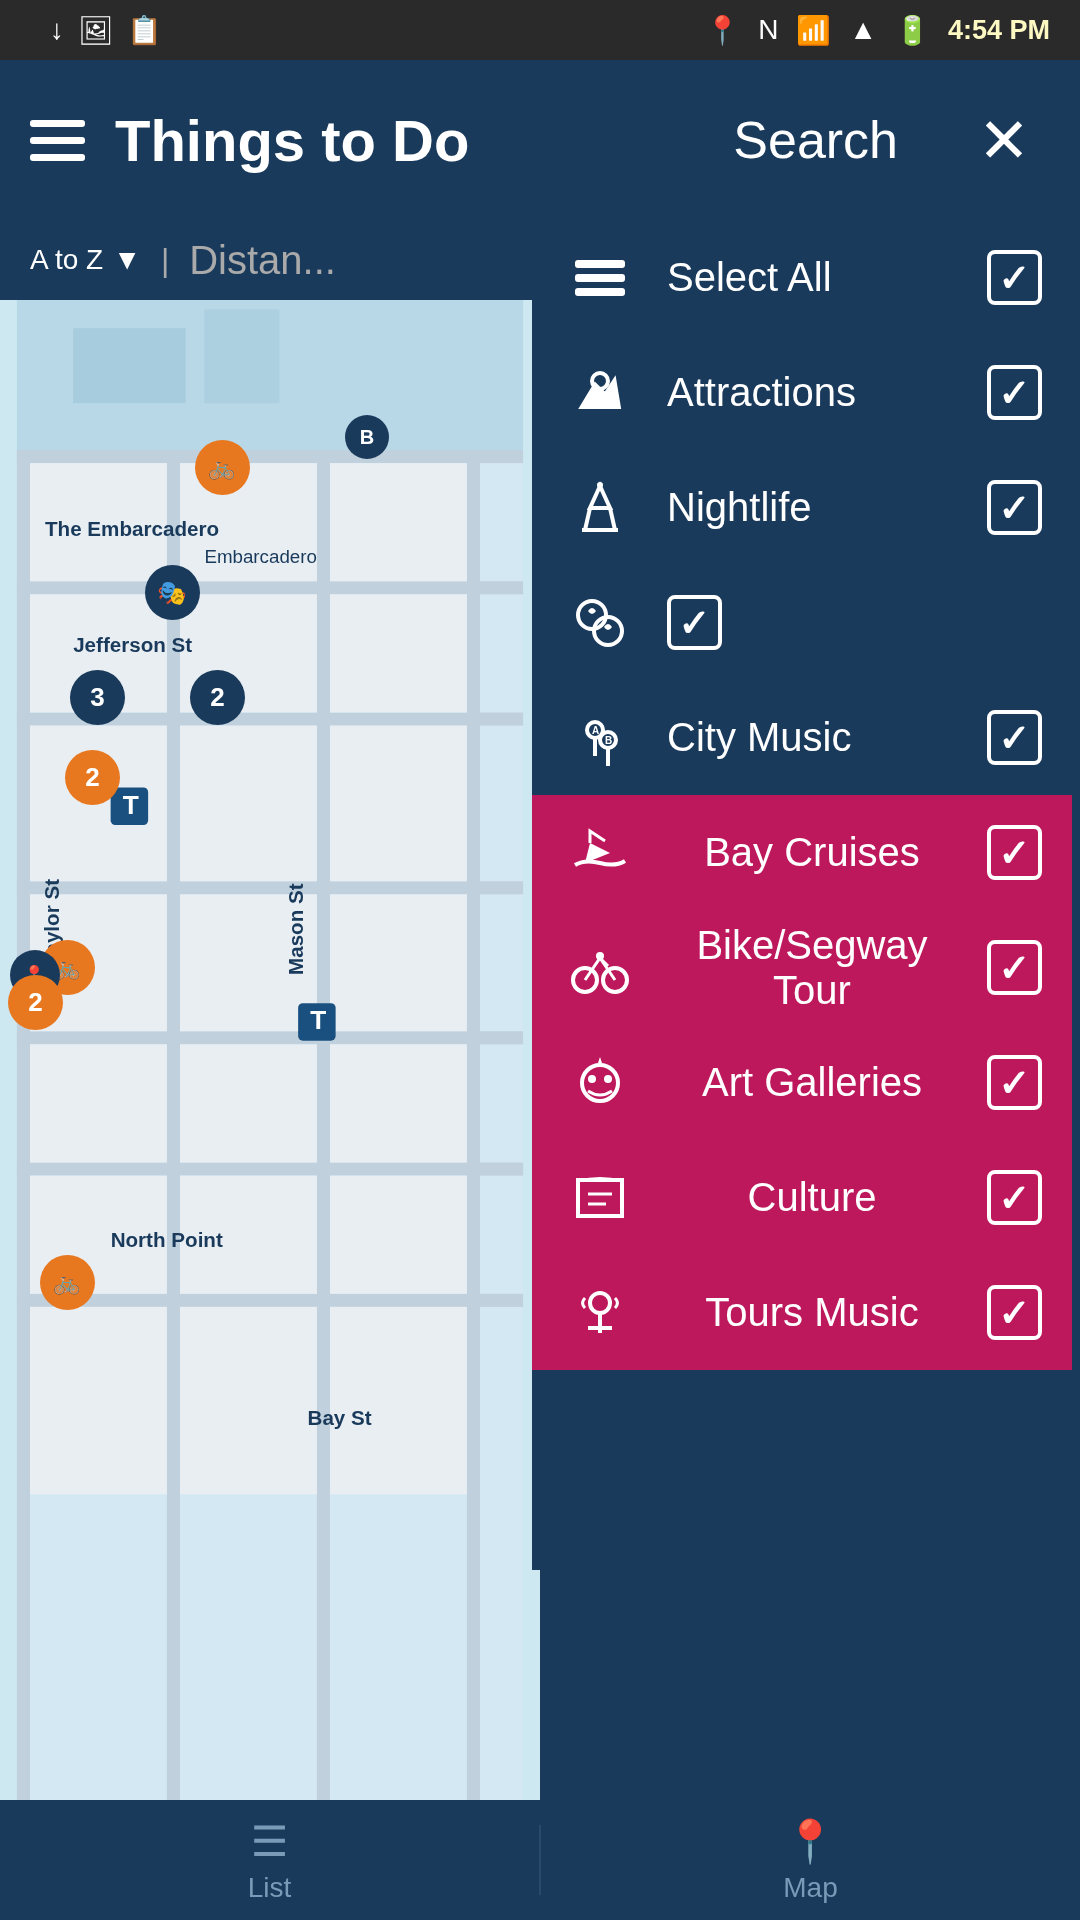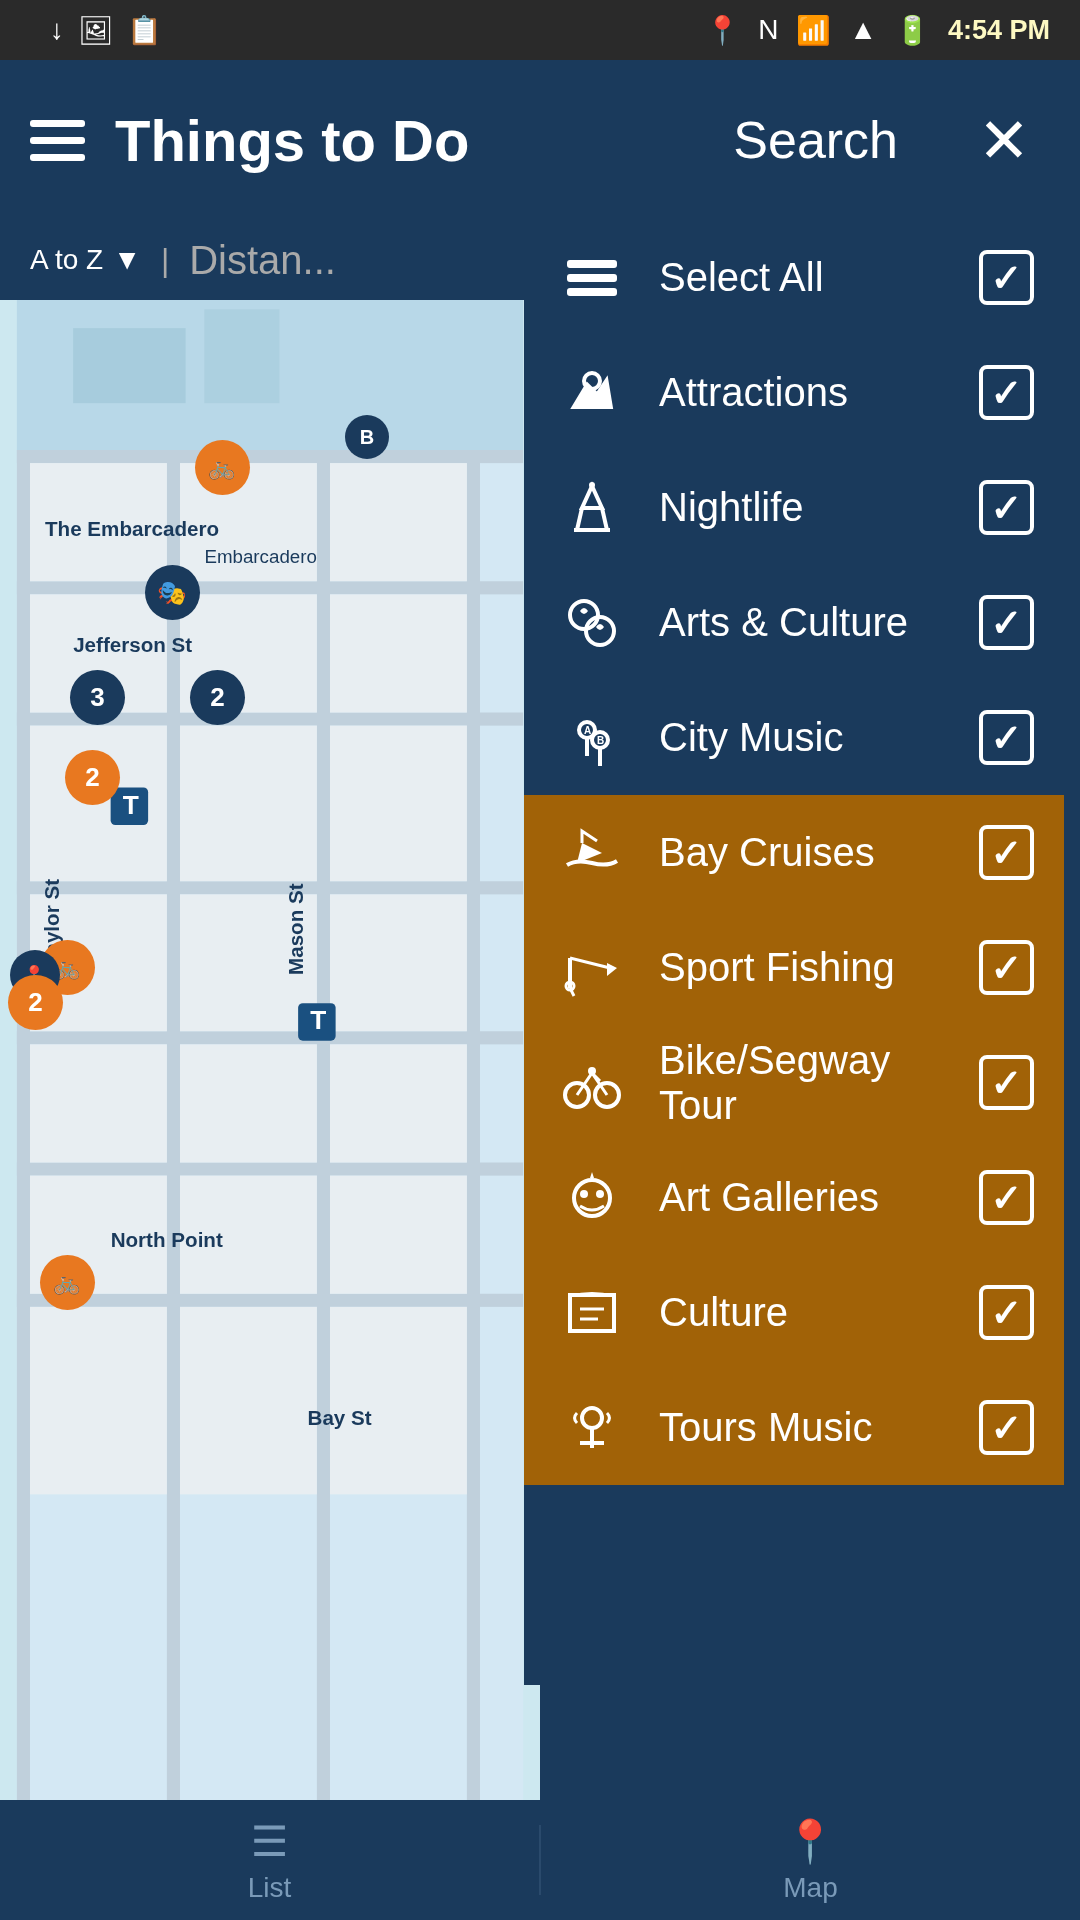--- a/index.html
+++ b/index.html
@@ -153,41 +153,41 @@
       align-items: center;
       justify-content: center;
       font-size: 26px;
     }
     .map-pin.small { width: 55px; height: 55px; }
 
     
     .dropdown-panel {
       position: absolute;
       top: 0;
-      right: 16px;
+      right: 8px;
       width: 540px;
       height: 100%;
       display: flex;
       flex-direction: column;
       overflow-y: auto;
       z-index: 10;
     }
     .dropdown-panel::-webkit-scrollbar { display: none; }
 
     .filter-item {
       display: flex;
       align-items: center;
       padding: 0 30px;
       min-height: 115px;
       gap: 30px;
       cursor: pointer;
       flex-shrink: 0;
     }
     .filter-item.blue { background: #1a3a5c; }
-    .filter-item.orange { background: #a16207; }
+    .filter-item.orange { background: #be185d; text-align: center; }
 
     .filter-icon-wrap {
       width: 75px;
       height: 75px;
       display: flex;
       align-items: center;
       justify-content: center;
       flex-shrink: 0;
     }
 
@@ -407,21 +407,20 @@
 
     <div class="filter-item blue">
       <div class="filter-icon-wrap">
         <svg width="60" height="60" viewBox="0 0 60 60">
           <circle cx="22" cy="22" r="14" fill="none" stroke="white" stroke-width="4"></circle>
           <path d="M18 18 Q22 12 26 18 Q22 24 18 18 Z" fill="white"></path>
           <circle cx="38" cy="38" r="14" fill="none" stroke="white" stroke-width="4"></circle>
           <path d="M34 34 Q38 28 42 34 Q38 40 34 34 Z" fill="white"></path>
         </svg>
       </div>
-      <span class="filter-label">Arts &amp; Culture</span>
       <div class="checkbox checked"></div>
     </div>
 
     <div class="filter-item blue">
       <div class="filter-icon-wrap">
         <svg width="60" height="60" viewBox="0 0 60 60">
           <circle cx="25" cy="22" r="8" fill="none" stroke="white" stroke-width="4"></circle>
           <path d="M25 30 L25 48" stroke="white" stroke-width="4"></path>
           <text x="22" y="26" fill="white" font-size="10" font-weight="bold">A</text>
           <circle cx="38" cy="32" r="8" fill="none" stroke="white" stroke-width="4"></circle>
@@ -438,33 +437,20 @@
         <svg width="60" height="60" viewBox="0 0 60 60">
           <path d="M5 42 Q15 36 30 40 Q45 44 55 38" fill="none" stroke="white" stroke-width="4"></path>
           <path d="M15 40 L20 20 L40 30 Z" fill="white"></path>
           <path d="M20 20 L20 8 L35 18" fill="none" stroke="white" stroke-width="3"></path>
         </svg>
       </div>
       <span class="filter-label">Bay Cruises</span>
       <div class="checkbox checked"></div>
     </div>
 
-    <div class="filter-item orange">
-      <div class="filter-icon-wrap">
-        <svg width="60" height="60" viewBox="0 0 60 60">
-          <path d="M8 20 L8 50" stroke="white" stroke-width="4"></path>
-          <path d="M8 20 L48 30" stroke="white" stroke-width="3"></path>
-          <path d="M45 25 L55 30 L45 38 Z" fill="white"></path>
-          <circle cx="8" cy="48" r="4" fill="none" stroke="white" stroke-width="3"></circle>
-          <line x1="8" y1="50" x2="12" y2="58" stroke="white" stroke-width="3"></line>
-        </svg>
-      </div>
-      <span class="filter-label">Sport Fishing</span>
-      <div class="checkbox checked"></div>
-    </div>
 
     <div class="filter-item orange">
       <div class="filter-icon-wrap">
         <svg width="60" height="60" viewBox="0 0 60 60">
           <circle cx="15" cy="42" r="12" fill="none" stroke="white" stroke-width="4"></circle>
           <circle cx="45" cy="42" r="12" fill="none" stroke="white" stroke-width="4"></circle>
           <path d="M15 42 L30 20 L45 42" fill="none" stroke="white" stroke-width="3"></path>
           <path d="M30 20 L38 28" stroke="white" stroke-width="3"></path>
           <circle cx="30" cy="18" r="4" fill="white"></circle>
         </svg>

